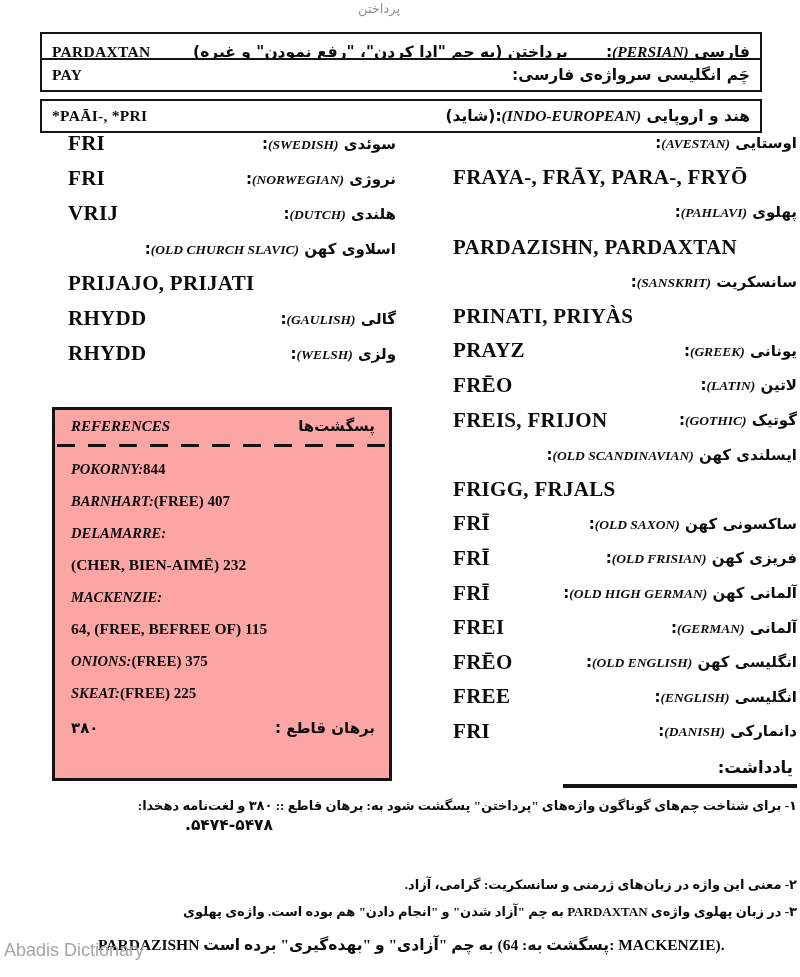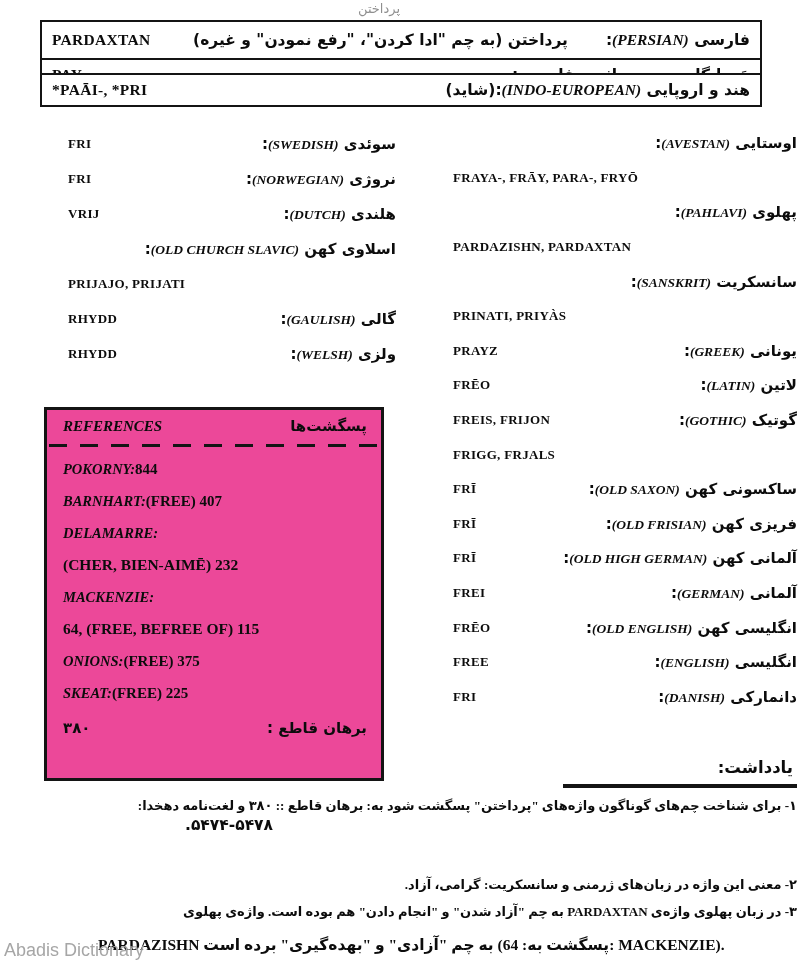--- a/index.html
+++ b/index.html
@@ -14,36 +14,36 @@
 
   .wm-top{position:absolute;left:358px;top:1px;font-size:13px;color:#8f8f8f;font-weight:400;}
   .wm-bottom{position:absolute;left:4px;top:940px;font-size:18px;color:#a6a6a6;
     font-family:"Liberation Sans",sans-serif;z-index:5;}
 
   .hbox{position:absolute;left:40px;width:718px;border:2.5px solid #141414;background:#fff;}
   .hbox .word{position:absolute;left:10px;top:50%;transform:translateY(-50%);font-size:15.5px;}
   .hbox .facell{position:absolute;right:10px;top:50%;transform:translateY(-50%);
     font-size:15.5px;white-space:nowrap;}
   .hbox .gap{display:inline-block;width:38px;}
-  #hbox1{top:20px;height:36px;}
+  #hbox1{top:32px;height:36px;}
   #hbox2{top:58px;height:30px;}
-  #hbox3{top:73px;height:30px;}
+  #hbox3{top:99px;height:30px;}
 
   .col{position:absolute;}
   #left-col{left:58px;top:126px;width:338px;}
   #right-col{left:443px;top:126px;width:354px;}
   .row{position:relative;display:flex;align-items:center;justify-content:space-between;}
-  .row .word{font-size:13px;padding-left:10px;white-space:nowrap;}
+  .row .word{font-size:21px;padding-left:10px;white-space:nowrap;}
   .lbl{white-space:nowrap;}
   .lbl .fa{font-size:15px;}
   .lbl .eni{font-size:13.5px;}
   .lbl-only{margin-left:auto;}
 
-  #refs-box{position:absolute;left:44px;top:407px;width:334px;height:368px;
-    border:3px solid #141414;background:#ec4899;}
+  #refs-box{position:absolute;left:52px;top:407px;width:334px;height:368px;
+    border:3px solid #141414;background:#fca5a5;}
   #refs-header{height:32px;display:flex;align-items:center;justify-content:space-between;
     padding:0 14px 0 16px;}
   #refs-header .eni{font-size:15px;font-weight:700;}
   #refs-header .fa{font-size:15px;}
   #refs-dash{height:3px;margin:2px 2px 0 2px;
     background:repeating-linear-gradient(90deg,#141414 0 18px,transparent 18px 31px);}
   #refs-rows{padding:6px 14px 0 16px;}
   .ref-row{height:32px;display:flex;align-items:center;}
   .ref-row .refl{font-style:italic;font-weight:700;font-size:14.5px;
     font-family:"Liberation Serif",serif;}
@@ -143,20 +143,23 @@
     </div>
     <div class="row" style="height: 34.6px;">
       <span class="word lat">FRĒO</span>
       <span class="lbl" dir="rtl"><span class="fa">لاتین </span><span class="eni">(LATIN)</span><span class="fa">:</span></span>
     </div>
     <div class="row" style="height: 34.6px;">
       <span class="word lat">FREIS, FRIJON</span>
       <span class="lbl" dir="rtl"><span class="fa">گوتیک </span><span class="eni">(GOTHIC)</span><span class="fa">:</span></span>
     </div>
     <div class="row" style="height: 34.6px;">
+      <span class="lbl lbl-only" dir="rtl"><span class="fa">ایسلندی کهن </span><span class="eni">(OLD SCANDINAVIAN)</span><span class="fa">:</span></span>
+    </div>
+    <div class="row" style="height: 34.6px;">
       <span class="word lat">FRIGG, FRJALS</span>
     </div>
     <div class="row" style="height: 34.6px;">
       <span class="word lat">FRĪ</span>
       <span class="lbl" dir="rtl"><span class="fa">ساکسونی کهن </span><span class="eni">(OLD SAXON)</span><span class="fa">:</span></span>
     </div>
     <div class="row" style="height: 34.6px;">
       <span class="word lat">FRĪ</span>
       <span class="lbl" dir="rtl"><span class="fa">فریزی کهن </span><span class="eni">(OLD FRISIAN)</span><span class="fa">:</span></span>
     </div>

